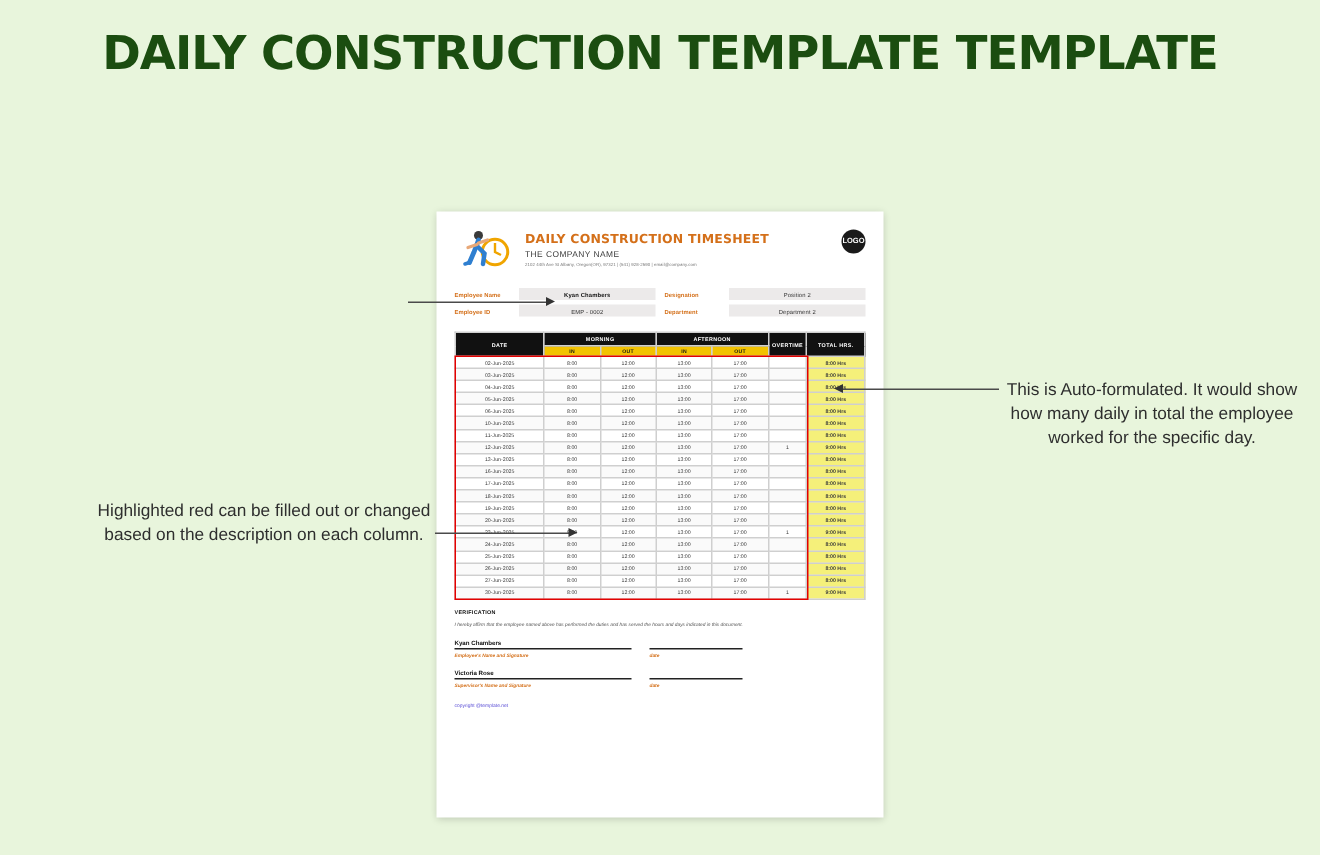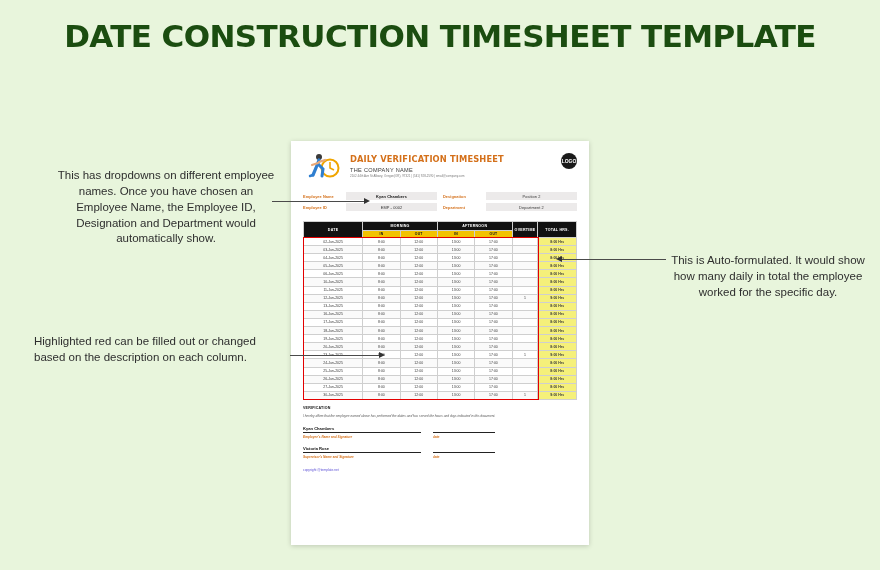--- a/index.html
+++ b/index.html
@@ -97,60 +97,60 @@
   .sig-name { font-size: 4.1px; font-weight: 700; color: #111; padding-bottom: 1.5px; }
   .sig-line { border-bottom: .6px solid #222; }
   .sig-cap { font-size: 3.2px; color: #d4701a; font-weight: 700; margin-top: 1.5px; font-style: italic; }
   .sig-date { width: 62px; }
   .sig-date .sig-line { height: 7px; }
   .copy { font-size: 3.3px; color: #5b4fd6; margin-top: 9px; }
 
   
   .anno { position: absolute; font-size: 11.5px; line-height: 1.38; color: #2e2e2e; }
   .anno-l1 { left: 52px; top: 168px; width: 228px; text-align: center; }
-  .anno-l2 { left: 34px; top: 334px; width: 248px; text-align: left; }
+  .anno-l2 { left: 52px; top: 334px; width: 248px; text-align: center; }
   .anno-r1 { left: 668px; top: 253px; width: 200px; text-align: center; }
 
   .lead { position: absolute; background: #4a4a4a; height: 1px; }
   .arrow { position: absolute; width: 0; height: 0; }
   .arrow-r {
     border-top: 3.5px solid transparent; border-bottom: 3.5px solid transparent;
     border-left: 6px solid #333;
   }
   .arrow-l {
     border-top: 3.5px solid transparent; border-bottom: 3.5px solid transparent;
     border-right: 6px solid #333;
   }
 </style>
 </head>
 <body>
 
 <div class="page">
 
   <div class="hdr">
-    <h1>DATE CONSTRUCTION TIMESHEET TEMPLATE</h1>
+    <h1>DAILY CONSTRUCTION TEMPLATE TEMPLATE</h1>
   </div>
 
   <div class="doc">
 
     <div class="doc-top">
       <div class="logo">
         <svg viewBox="0 0 40 30" width="40" height="30">
           <circle cx="27" cy="17" r="8.5" fill="none" stroke="#f0a500" stroke-width="2"></circle>
           <path d="M27 11 L27 17 L31 19" stroke="#f0a500" stroke-width="1.6" fill="none"></path>
           <circle cx="16" cy="6" r="3" fill="#3a3a3a"></circle>
           <path d="M16 9 L13 17 L10 24" stroke="#2f7fd0" stroke-width="3.2" fill="none" stroke-linecap="round"></path>
           <path d="M15 13 L20 18 L19 25" stroke="#2f7fd0" stroke-width="3" fill="none" stroke-linecap="round"></path>
           <path d="M16 11 L22 9" stroke="#e8a878" stroke-width="2.2" stroke-linecap="round"></path>
           <path d="M15 12 L9 14" stroke="#e8a878" stroke-width="2.2" stroke-linecap="round"></path>
           <path d="M10 24 L7 25" stroke="#2f7fd0" stroke-width="2.4" stroke-linecap="round"></path>
         </svg>
       </div>
       <div class="doc-titles">
-        <div class="doc-title">DAILY VERIFICATION TIMESHEET</div>
+        <div class="doc-title">DAILY CONSTRUCTION TIMESHEET</div>
         <div class="doc-company">THE COMPANY NAME</div>
         <div class="doc-addr">2102 44th Ave St Albany, Oregon(OR), 97321 | (541) 928-2590 | email@company.com</div>
       </div>
       <div class="badge">LOGO</div>
     </div>
 
     <div class="info">
       <div class="info-col">
         <div class="info-row">
           <span class="info-lbl">Employee Name</span>
@@ -408,21 +408,20 @@
         <div class="sig-date">
           <div class="sig-line"></div>
           <div class="sig-cap">date</div>
         </div>
       </div>
 
       <div class="copy">copyright @template.net</div>
     </div>
   </div>
 
-  <div class="anno anno-l1">This has dropdowns on different employee names. Once you have chosen an Employee Name, the Employee ID, Designation and Department would automatically show.</div>
   <div class="anno anno-l2">Highlighted red can be filled out or changed based on the description on each column.</div>
   <div class="anno anno-r1">This is Auto-formulated. It would show how many daily in total the employee worked for the specific day.</div>
 
   <div class="lead" style="left:272px; top:201px; width:93px;"></div>
   <div class="arrow arrow-r" style="left:364px; top:197.5px;"></div>
 
   <div class="lead" style="left:290px; top:355px; width:90px;"></div>
   <div class="arrow arrow-r" style="left:379px; top:351.5px;"></div>
 
   <div class="lead" style="left:562px; top:259px; width:104px;"></div>

